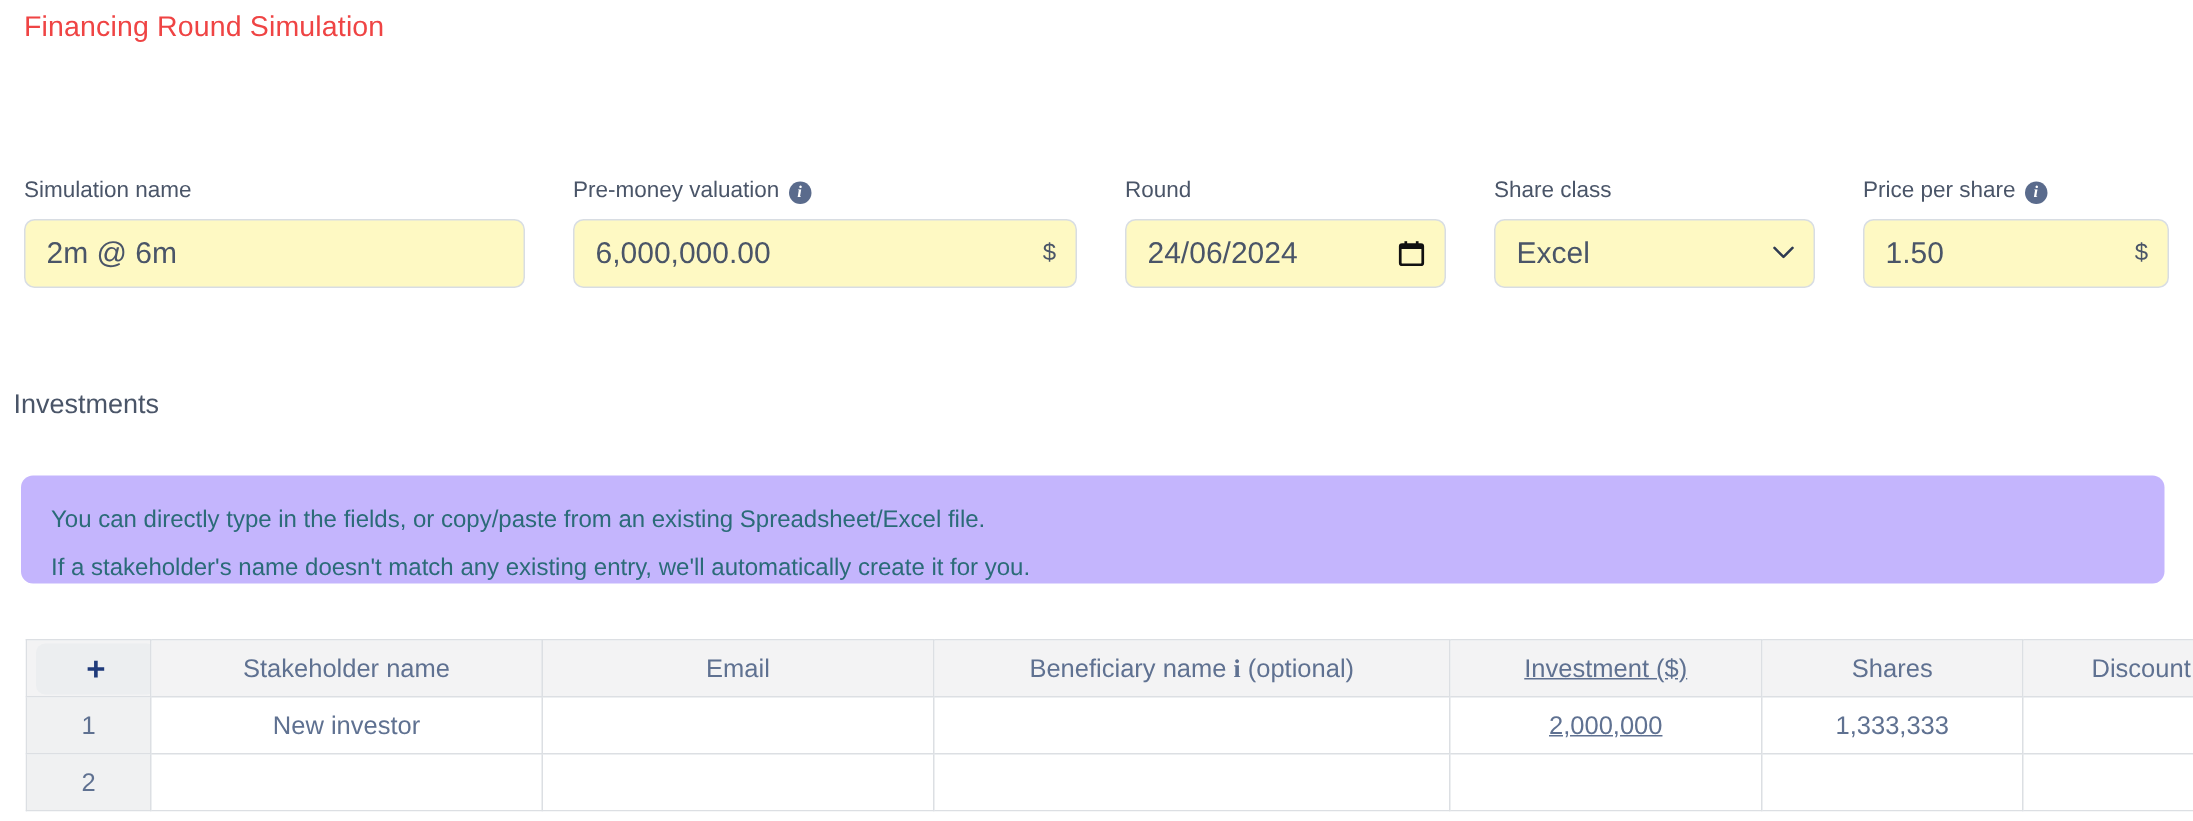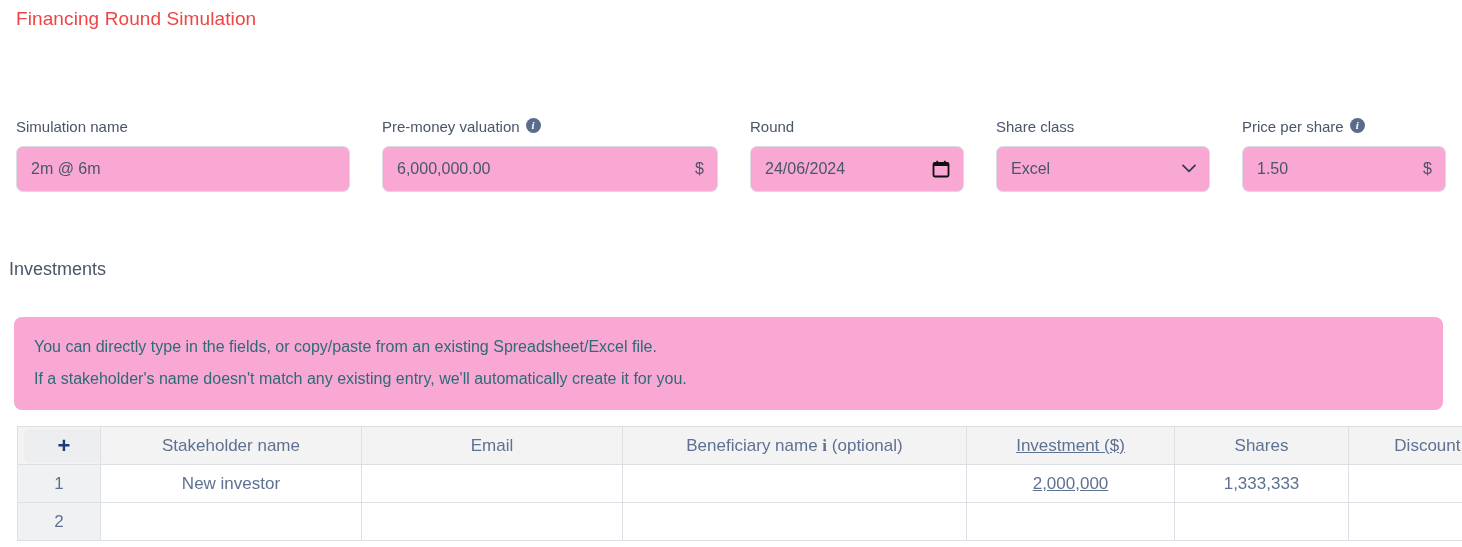--- a/index.html
+++ b/index.html
@@ -30,21 +30,21 @@
     width: 1462px;
     display: flex;
     align-items: flex-start;
   }
   .field { padding: 0 16px; }
   .field-label {
     font-size: 15px;
     color: #4a5568;
     margin-bottom: 10px;
     display: flex;
-    align-items: flex-start;
+    align-items: flex-end;
     gap: 6px;
     white-space: nowrap;
     line-height: 18px;
   }
   .info-icon {
     display: inline-block;
     width: 15px; height: 15px;
     border-radius: 50%;
     background: #5a6b8c;
     color: #ffffff;
@@ -55,23 +55,23 @@
     font-style: italic;
     font-family: "Liberation Serif", serif;
     flex: 0 0 auto;
   }
   .input-wrap { position: relative; }
   .inp {
     width: 100%;
     height: 46px;
     border: 1px solid #d8dde3;
     border-radius: 7px;
-    background: #f9a8d4;
+    background: #fef9c3;
     font-family: "Liberation Sans", sans-serif;
-    font-size: 16px;
+    font-size: 20px;
     color: #4a5568;
     padding: 0 14px;
     outline: none;
     display: flex;
     align-items: center;
   }
   .inp.has-suffix { padding-right: 23px; }
   .suffix {
     position: absolute;
     right: 14px; top: 0;
@@ -107,22 +107,22 @@
     font-size: 18px;
     color: #4a5568;
     font-weight: 400;
   }
 
   
   .banner {
     position: absolute;
     left: 14px; top: 317px;
     width: 1429px;
-    height: 93px;
-    background: #f9a8d4;
+    height: 72px;
+    background: #c4b5fd;
     border-radius: 8px;
     padding: 14px 20px;
   }
   .banner-line {
     font-size: 16px;
     color: #2b6b78;
     line-height: 32px;
     white-space: nowrap;
   }
 

